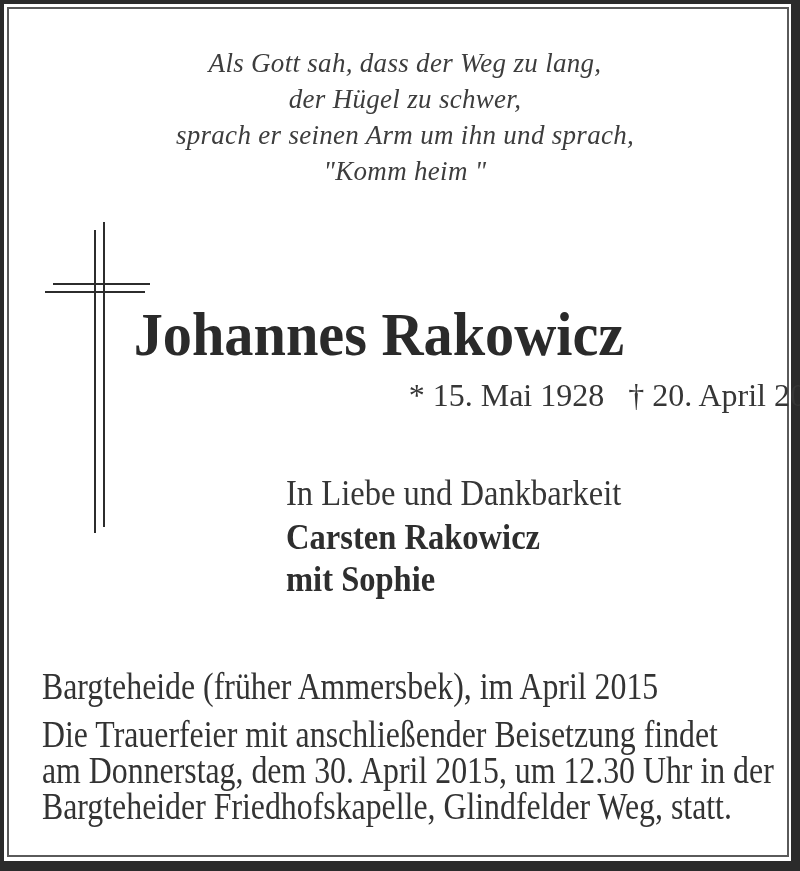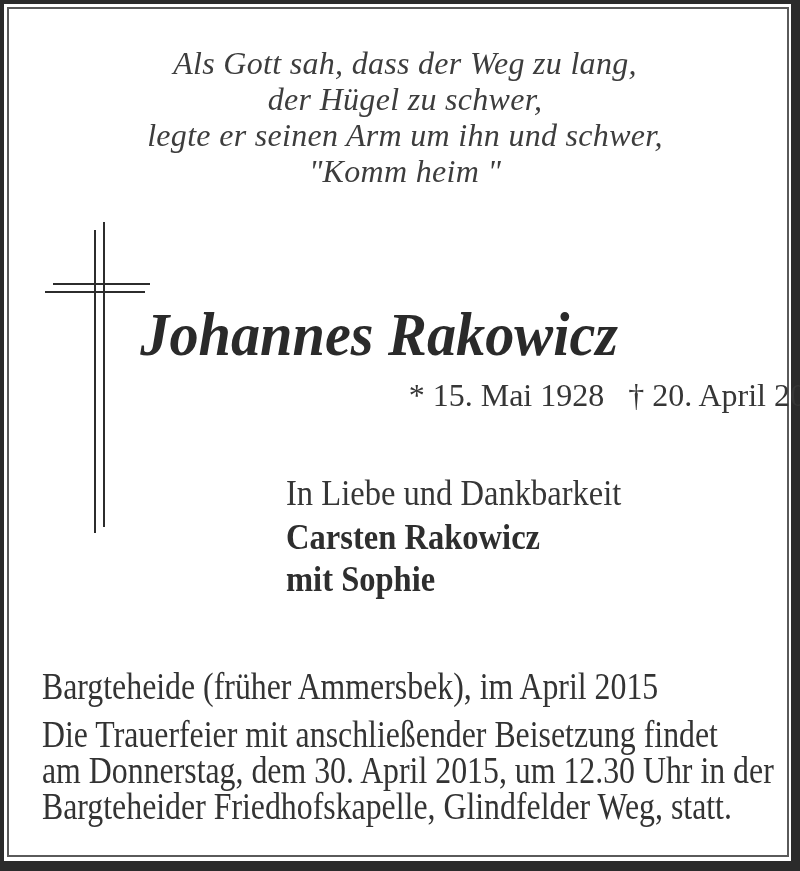--- a/index.html
+++ b/index.html
@@ -24,37 +24,36 @@
     position: absolute;
     left: 7px; top: 7px; right: 11px; bottom: 14px;
     border: 2px solid #5a5a5a;
     pointer-events: none;
   }
   .poem {
     position: absolute;
     top: 45px; left: 10px; width: 790px;
     text-align: center;
     font-style: italic;
-    font-size: 32px;
+    font-size: 27px;
     line-height: 36px;
     letter-spacing: 0.3px;
     color: #3d3d3d;
     white-space: nowrap;
   }
   .cross-line { position: absolute; background: #2c2c2c; }
   .cross-v1 { left: 94px;  top: 230px; width: 2px; height: 303px; }
   .cross-v2 { left: 103px; top: 222px; width: 2px; height: 305px; }
   .cross-h1 { left: 53px;  top: 283px; width: 97px;  height: 2px; }
   .cross-h2 { left: 45px;  top: 291px; width: 100px; height: 2px; }
   .name-wrap {
     position: absolute;
     top: 303px; left: 0; width: 758px;
     text-align: center;
     white-space: nowrap;
-    font-style: italic;
   }
   .name {
     display: inline-block;
     font-size: 62px;
     line-height: 62px;
     font-weight: bold;
     color: #2a2a2a;
     transform: scaleX(0.94);
     transform-origin: center top;
   }
@@ -115,21 +114,21 @@
 <body>
 
 <div class="page">
 
   <div class="outer-frame"></div>
   <div class="inner-frame"></div>
 
   <div class="poem">
     <div>Als Gott sah, dass der Weg zu lang,</div>
     <div>der Hügel zu schwer,</div>
-    <div>legte er seinen Arm um ihn und schwer,</div>
+    <div>sprach er seinen Arm um ihn und sprach,</div>
     <div>"Komm heim "</div>
   </div>
 
   <div>
     <div class="cross-line cross-v1"></div>
     <div class="cross-line cross-v2"></div>
     <div class="cross-line cross-h1"></div>
     <div class="cross-line cross-h2"></div>
   </div>
 

